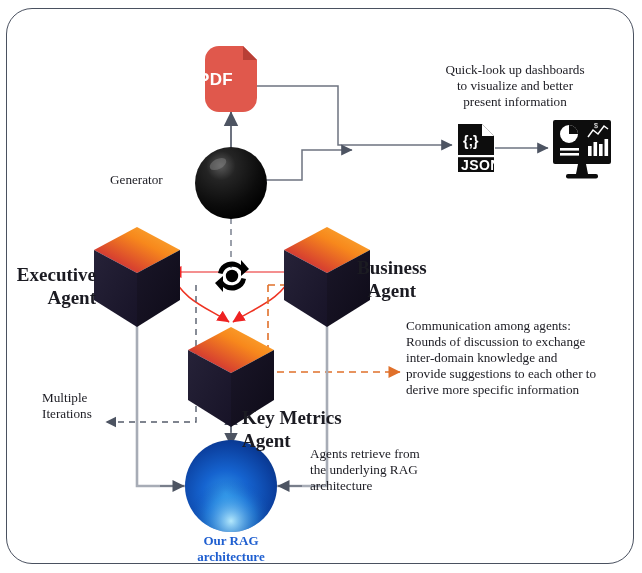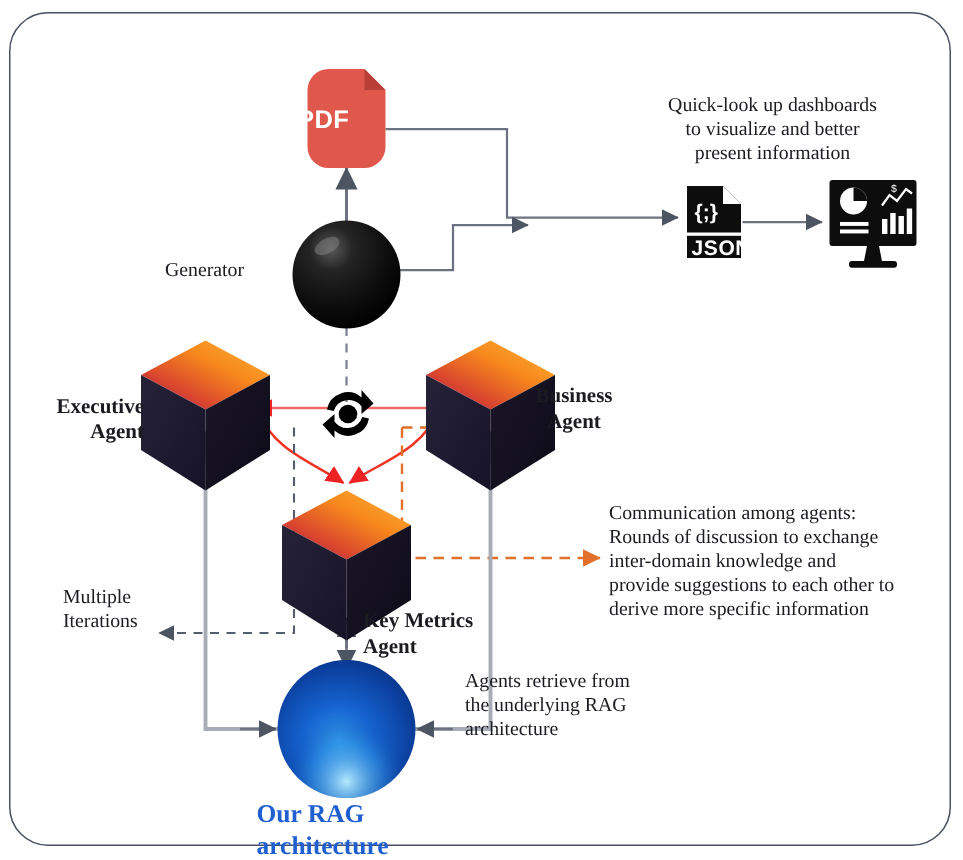--- a/index.html
+++ b/index.html
@@ -4,22 +4,22 @@
 <style>
   html,body{margin:0;padding:0;background:#fff;}
   body{width:642px;height:573px;overflow:hidden;
        font-family:"Liberation Serif","DejaVu Serif",serif;color:#1b1b22;}
   #stage{position:relative;width:642px;height:573px;}
   #frame{position:absolute;left:6px;top:8px;width:628px;height:556px;
          border:1.6px solid #4a5160;border-radius:26px;box-sizing:border-box;}
   svg.layer{position:absolute;left:0;top:0;width:642px;height:573px;overflow:visible;}
   .txt{position:absolute;line-height:1.22;white-space:pre-line;}
   .t-body{font-size:13.2px;}
-  .t-bold{font-weight:bold;font-size:14px;}
-  .t-blue{font-weight:bold;font-size:17px;color:#1f5fd0;text-align:left;}
+  .t-bold{font-weight:bold;font-size:19px;}
+  .t-blue{font-weight:bold;font-size:13px;color:#1f5fd0;text-align:center;}
   .right{text-align:right;}
   .center{text-align:center;}
   .icon{position:absolute;}
 </style>
 </head>
 <body>
 
 <div id="stage">
 
   <div id="frame"></div>
@@ -179,21 +179,21 @@
 
   <div class="txt t-bold right" style="left:4px;top:263px;width:92px;">Executive
 Agent</div>
 
   <div class="txt t-bold" style="left:357px;top:256px;text-align:center;">Business
 Agent</div>
 
   <div class="txt t-bold" style="left:242px;top:406px;">Key Metrics
 Agent</div>
 
-  <div class="txt t-body" style="left:406px;top:334px;width:228px;">Communication among agents:
+  <div class="txt t-body" style="left:406px;top:318px;width:228px;">Communication among agents:
 Rounds of discussion to exchange
 inter-domain knowledge and
 provide suggestions to each other to
 derive more specific information</div>
 
   <div class="txt t-body" style="left:42px;top:390px;width:64px;">Multiple
 Iterations</div>
 
   <div class="txt t-body" style="left:310px;top:446px;width:150px;">Agents retrieve from
 the underlying RAG

